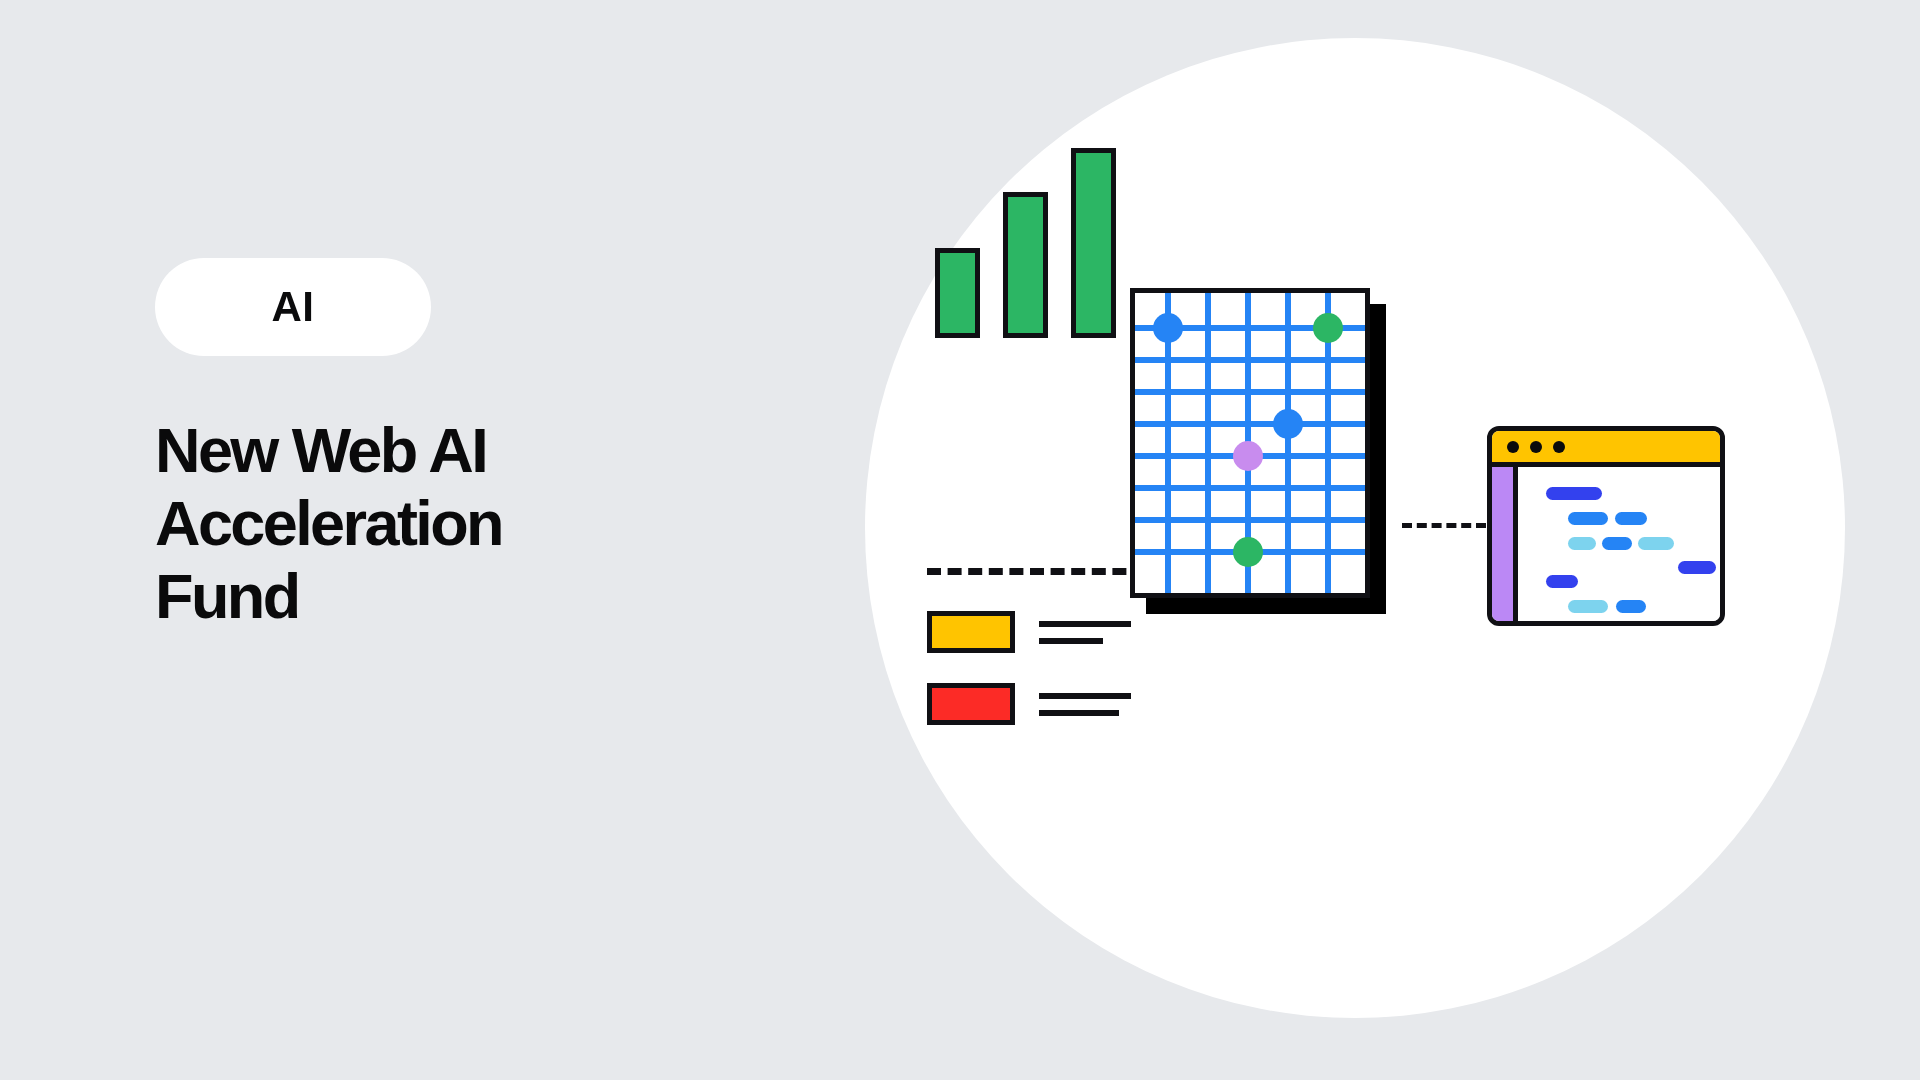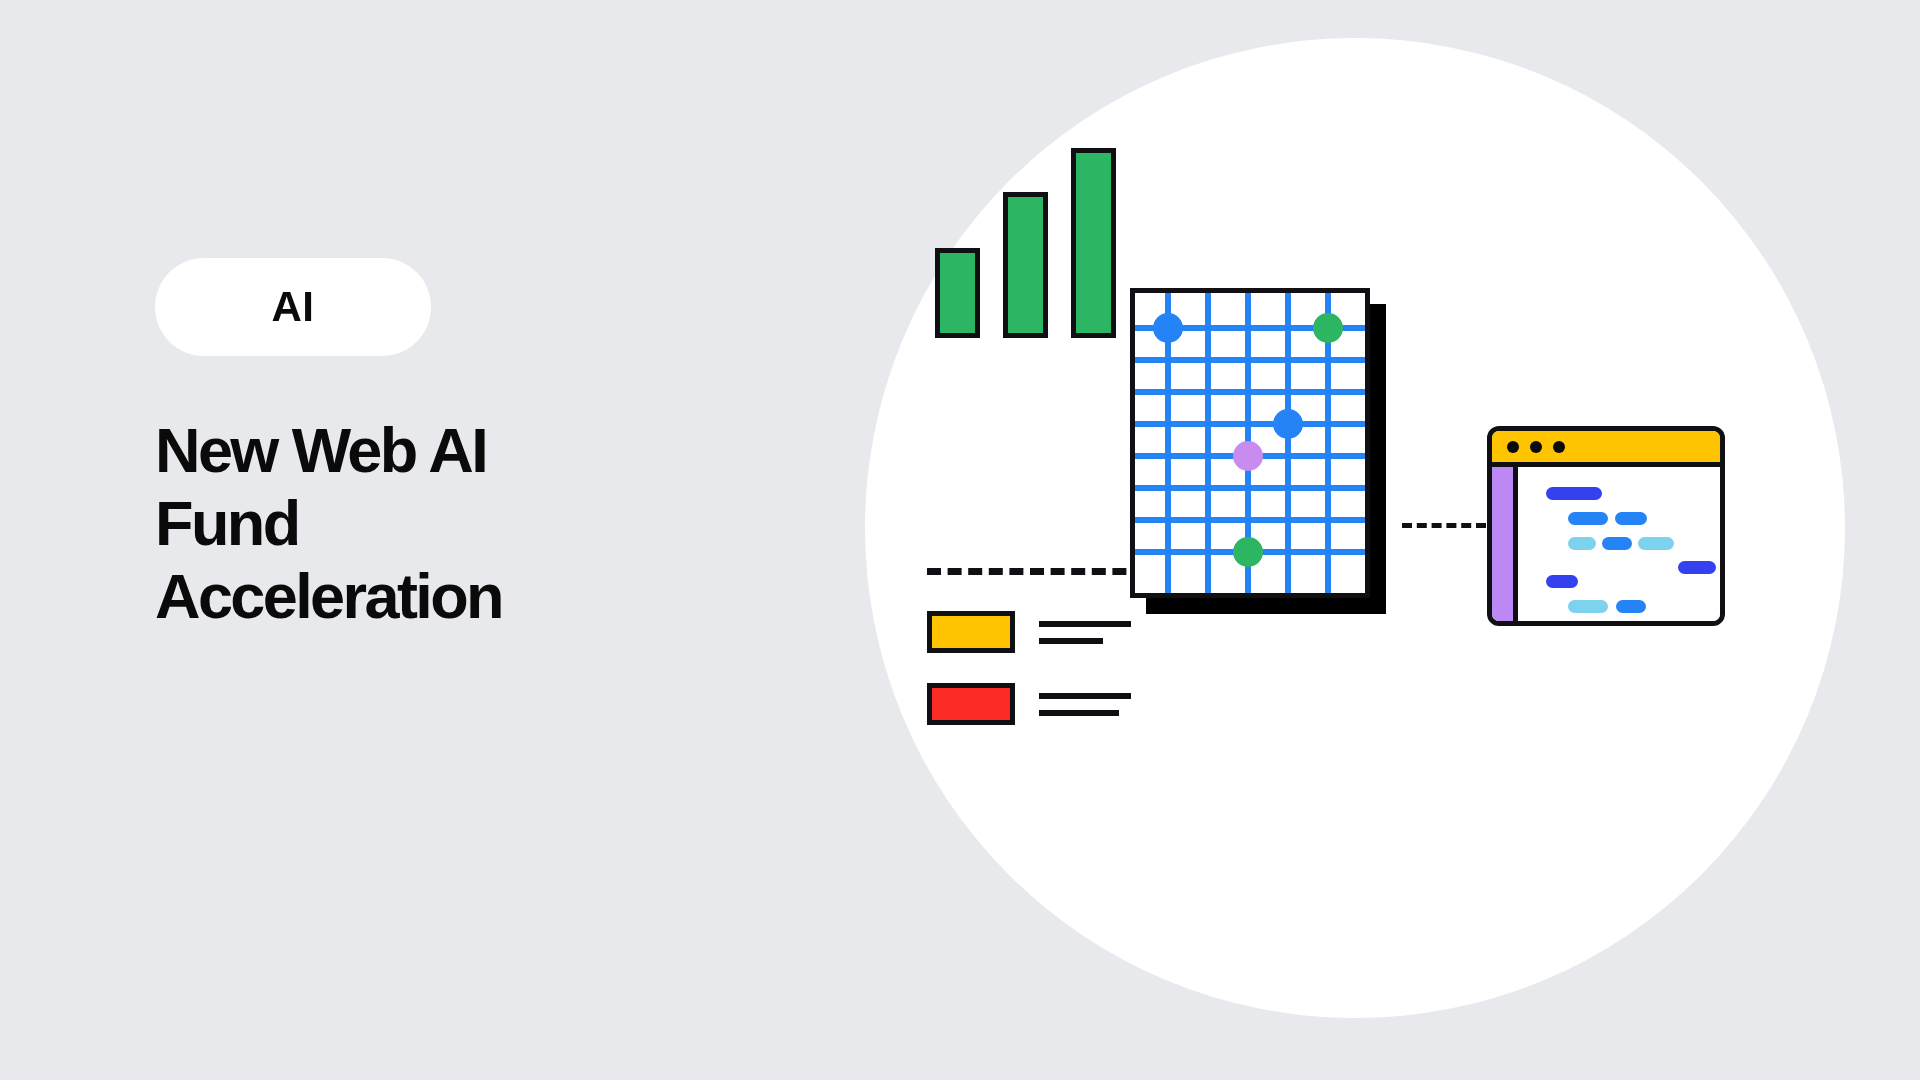--- a/index.html
+++ b/index.html
@@ -224,22 +224,22 @@
 <div class="stage">
 
   <div class="text-col">
 
     <div class="badge">
       <span class="badge-label">AI</span>
     </div>
 
     <h1 class="headline">
       <span class="headline-line">New Web AI</span>
+      <span class="headline-line">Acceleration</span>
       <span class="headline-line">Fund</span>
-      <span class="headline-line">Acceleration</span>
     </h1>
 
   </div>
 
   <div class="illustration">
 
     <div class="disc"></div>
 
     <div class="art">
 

